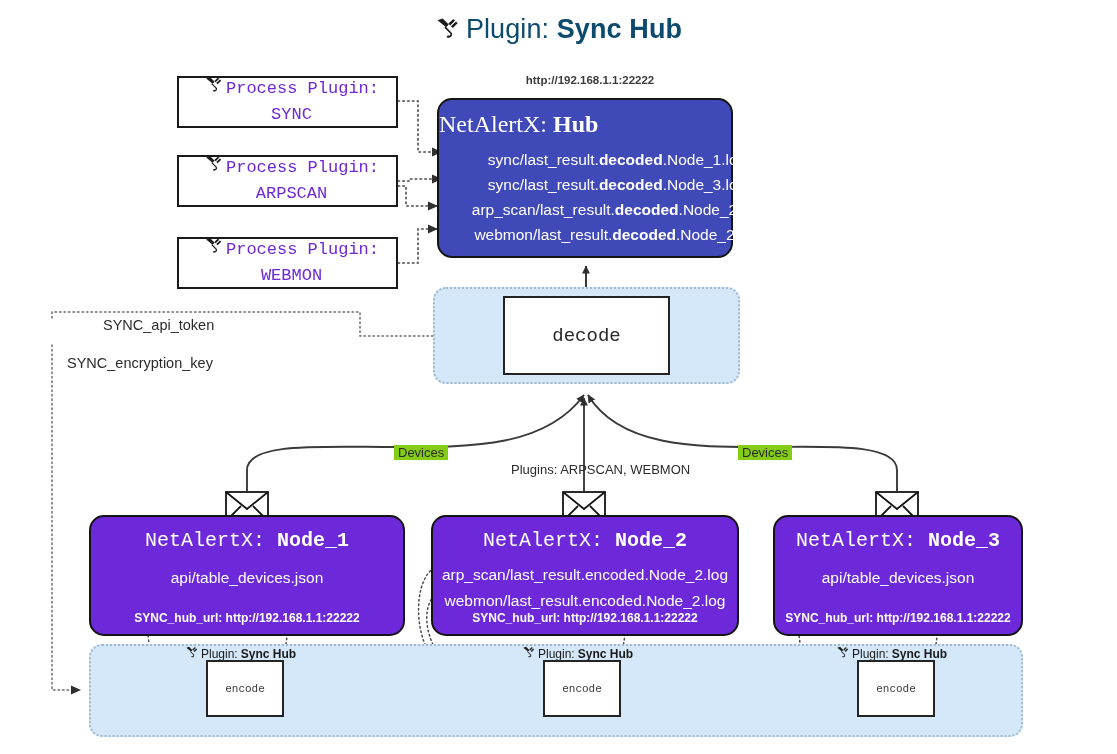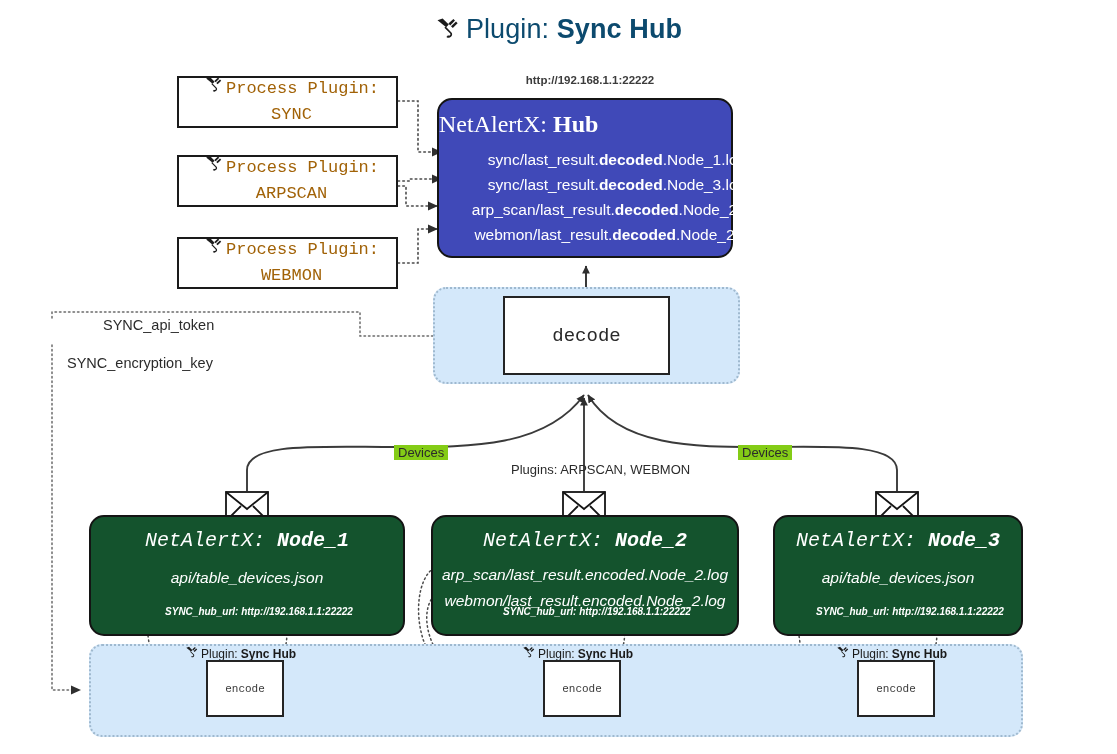--- a/index.html
+++ b/index.html
@@ -19,21 +19,21 @@
   #page-title .plug{
     display:inline-block;vertical-align:-3px;margin-right:5px;
   }
   #page-title .t-normal{font-weight:400;}
   #page-title .t-bold{font-weight:700;}
 
   
   .proc-box{
     background:#ffffff;border:2px solid #1a1a1a;
     font-family:"Liberation Mono","DejaVu Sans Mono",monospace;
-    font-size:17px;color:#a16207;line-height:1.45;
+    font-size:17px;color:#6d28d9;line-height:1.45;
     display:flex;flex-direction:column;align-items:center;justify-content:center;
     text-align:center;
     padding-left:8px;
   }
   .proc-box .l1{display:flex;align-items:center;justify-content:center;white-space:nowrap;}
   .proc-box .l1 .plug{margin-right:2px;display:inline-block;vertical-align:-2px;}
   .proc-box .l2{white-space:nowrap;}
 
   
   #hub-url{
@@ -66,37 +66,36 @@
     left:503px;top:296px;width:167px;height:79px;
     background:#ffffff;border:2.5px solid #242424;
     display:flex;align-items:center;justify-content:center;
     font-family:"Liberation Mono","DejaVu Sans Mono",monospace;
     font-size:19px;color:#2a2a2a;
   }
   #encode-zone{left:89px;top:644px;width:934px;height:93px;}
 
   
   .node-box{
-    background:#14532d;border:2.5px solid #141414;border-radius:15px;
+    background:#6d28d9;border:2.5px solid #141414;border-radius:15px;
     color:#ffffff;
-    font-style:italic;
   }
   .node-title{
     position:absolute;left:0;top:12px;width:100%;text-align:center;
     font-family:"Liberation Mono","DejaVu Sans Mono",monospace;
     font-size:20px;white-space:nowrap;
   }
   .node-title .b{font-weight:700;}
   .node-line{
     position:absolute;left:0;width:100%;text-align:center;
     font-size:15.5px;color:#ffffff;white-space:nowrap;line-height:1;
   }
   .node-foot{
-    position:absolute;left:0;bottom:17px;width:100%;text-align:center;
-    font-size:10px;color:#ffffff;font-weight:600;white-space:nowrap;padding-left:12px;
+    position:absolute;left:0;bottom:9px;width:100%;text-align:center;
+    font-size:12px;color:#ffffff;font-weight:600;white-space:nowrap;
   }
 
   
   .encode-box{
     background:#ffffff;border:2.5px solid #242424;
     width:78px;height:57px;
     display:flex;align-items:center;justify-content:center;
     font-family:"Liberation Mono","DejaVu Sans Mono",monospace;
     font-size:11px;color:#3a3a3a;
   }

